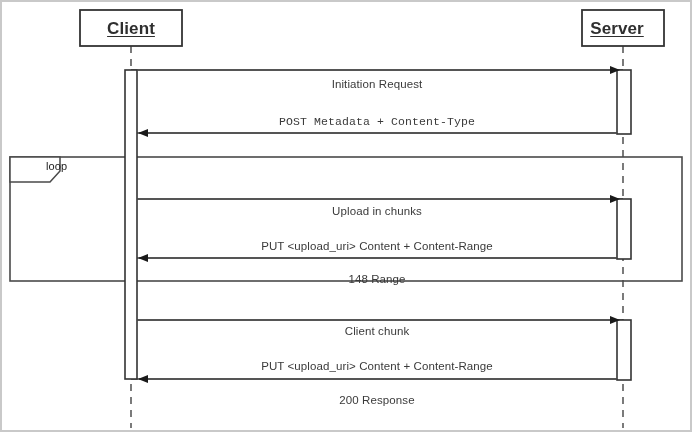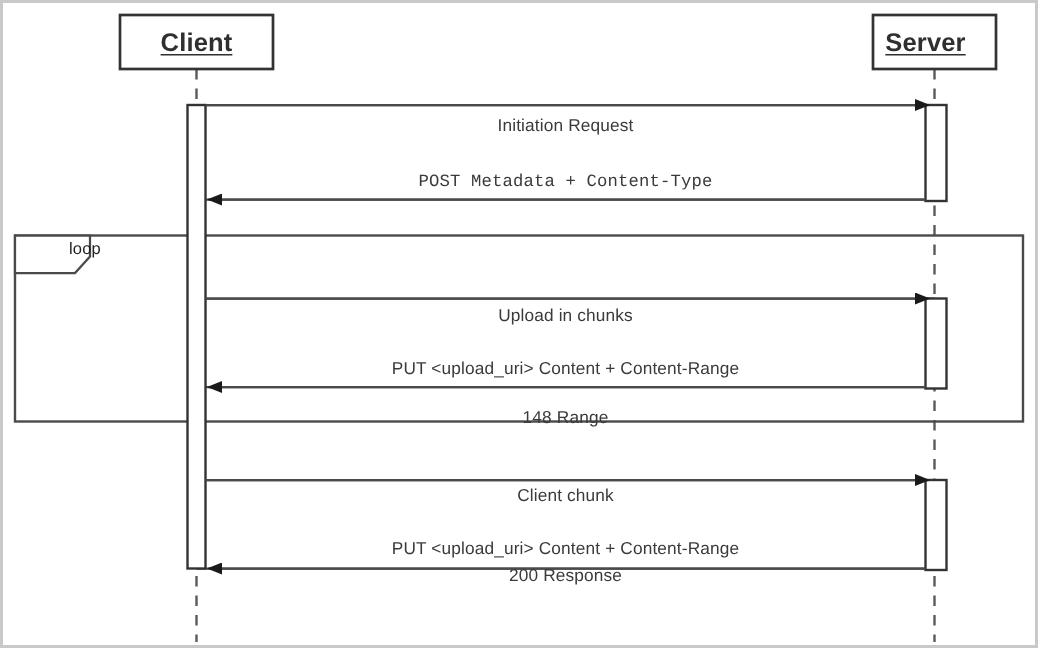--- a/index.html
+++ b/index.html
@@ -123,15 +123,15 @@
   <div class="lbl msg-label" style="left:375px;top:173px;text-align:center;">Upload in chunks</div>
 
   <div class="lbl msg-label" style="left:375px;top:208px;">PUT &lt;upload_uri&gt; Content + Content-Range</div>
 
   <div class="lbl msg-label" style="left:375px;top:241px;">148 Range</div>
 
   <div class="lbl msg-label" style="left:375px;top:293px;">Client chunk</div>
 
   <div class="lbl msg-label" style="left:375px;top:328px;">PUT &lt;upload_uri&gt; Content + Content-Range</div>
 
-  <div class="lbl msg-label" style="left:375px;top:346px;">200 Response</div>
+  <div class="lbl msg-label" style="left:375px;top:362px;">200 Response</div>
 
 </div>
 
 </body></html>

